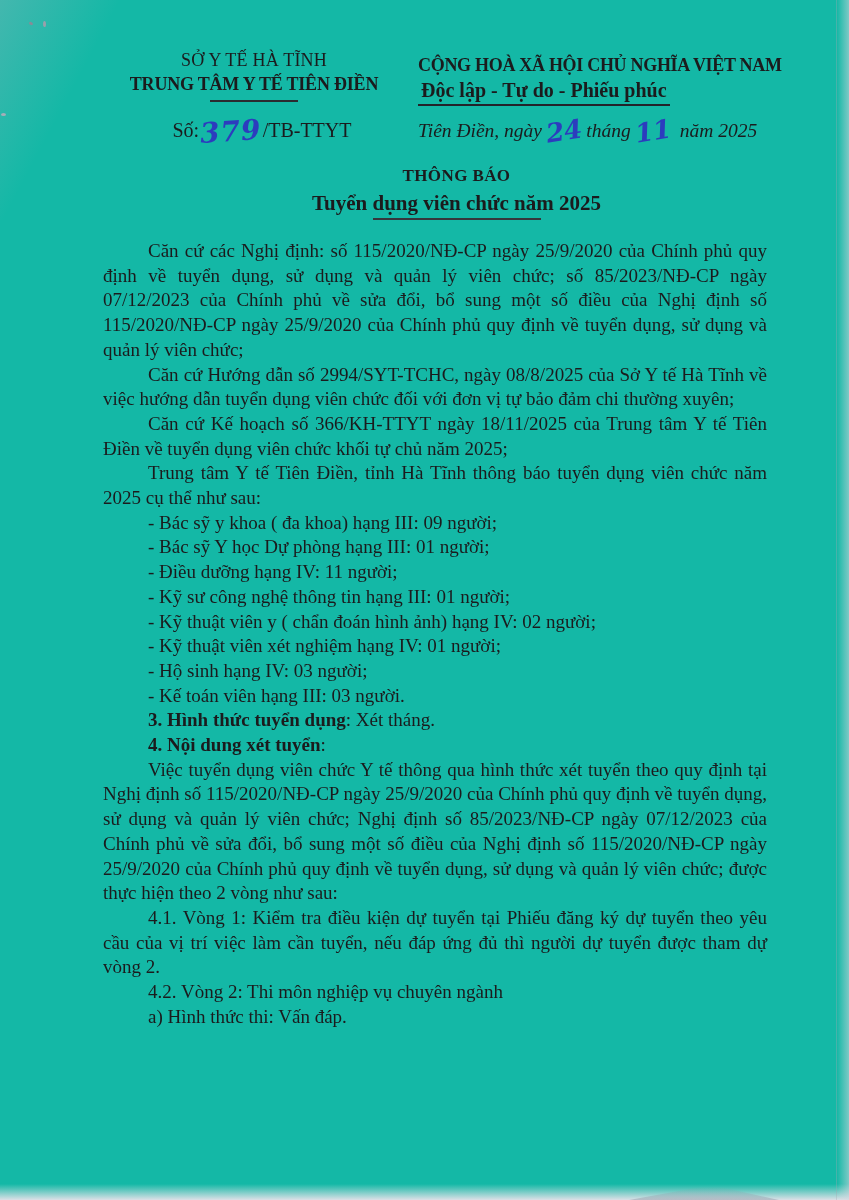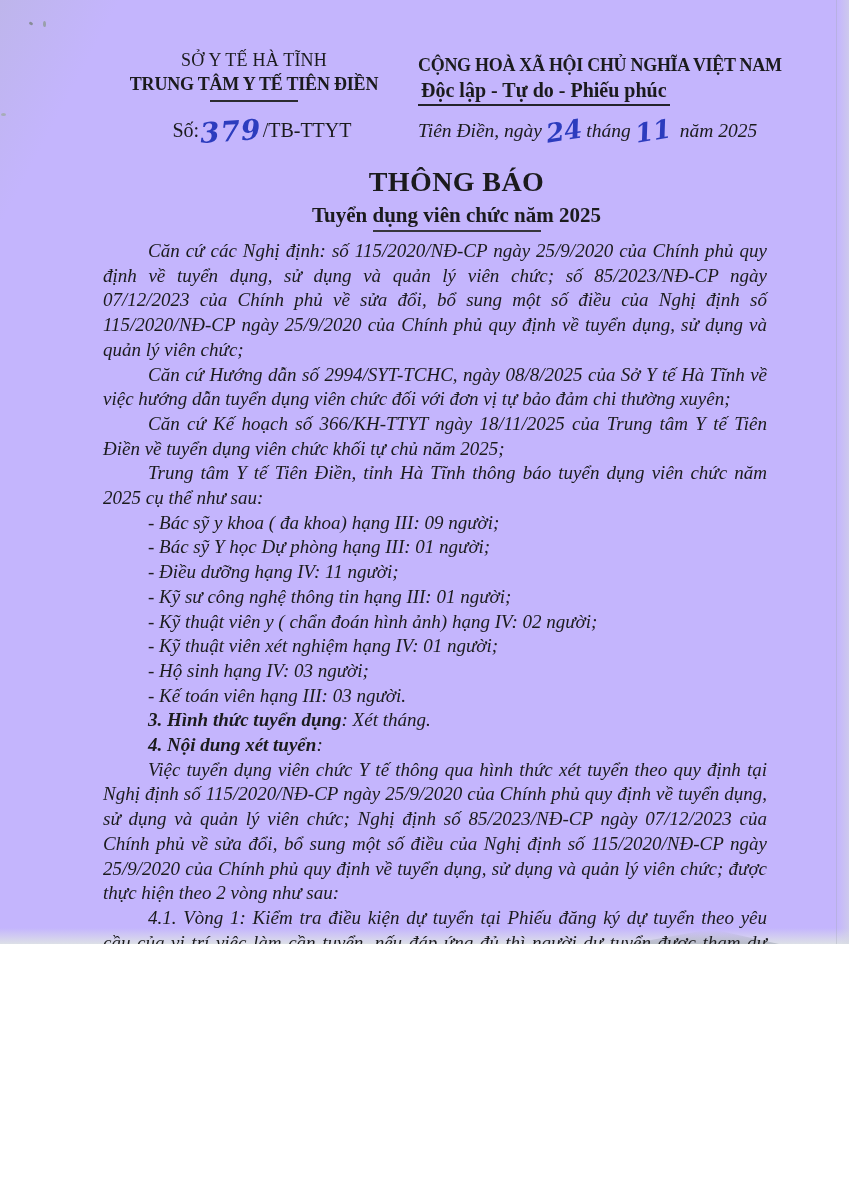--- a/index.html
+++ b/index.html
@@ -1,19 +1,19 @@
 <!DOCTYPE html>
 <html><head>
 <meta charset="utf-8">
 <style>
   html,body { margin:0; padding:0; background:#ffffff; }
   .page {
     position:relative;
-    width:849px; height:944px;
-    background:#c4b5fd;
+    width:849px; height:1200px;
+    background:#14b8a6;
     overflow:hidden;
     font-family:"Liberation Serif", serif;
     color:#1b1b1d;
   }
   .shade-tl {
     position:absolute; top:0; left:0; width:170px; height:220px;
     background:linear-gradient(118deg, rgba(176,182,194,0.30) 0%, rgba(255,255,255,0) 42%);
     pointer-events:none;
   }
   .speck-a { position:absolute; left:29px; top:22px; width:4px; height:3px; background:#878c97; border-radius:50%; transform:rotate(25deg); }
@@ -47,30 +47,30 @@
 
   .header-right { position:absolute; top:55px; left:418px; width:354px; text-align:left; }
   .motto1 { font-size:18px; font-weight:bold; letter-spacing:-0.3px; white-space:nowrap; }
   .motto2-wrap { margin-top:3px; }
   .motto2 { font-size:20px; font-weight:bold; display:inline-block; border-bottom:2px solid #23232a; padding:0 3px 2px; }
   .place-date { margin-top:10px; font-size:19.5px; font-style:italic; white-space:nowrap; }
   .hand-day, .hand-month { font-size:26px; display:inline-block; transform:rotate(-9deg); vertical-align:-3px; margin:0 4px; }
 
   
   .title-block { position:absolute; top:166px; left:64px; width:785px; text-align:center; }
-  .title1 { font-size:28px; font-weight:bold; letter-spacing:0.4px; }
+  .title1 { font-size:17px; font-weight:bold; letter-spacing:0.4px; }
   .title2 { font-size:21px; font-weight:bold; margin-top:5px; }
   .title-underline { width:168px; border-bottom:2px solid #36363c; margin:2px auto 0; }
 
   
   .doc-body {
     position:absolute; top:239px; left:103px; width:664px;
     font-size:19px; line-height:24.7px; text-align:justify;
   }
-  .doc-body p { margin:0; text-indent:45px;font-style:italic; }
+  .doc-body p { margin:0; text-indent:45px; }
   .bold { font-weight:bold; }
 </style>
 </head>
 <body>
 
 <div class="page">
 
   <div class="shade-tl"></div>
 
   <div class="speck-a"></div>

